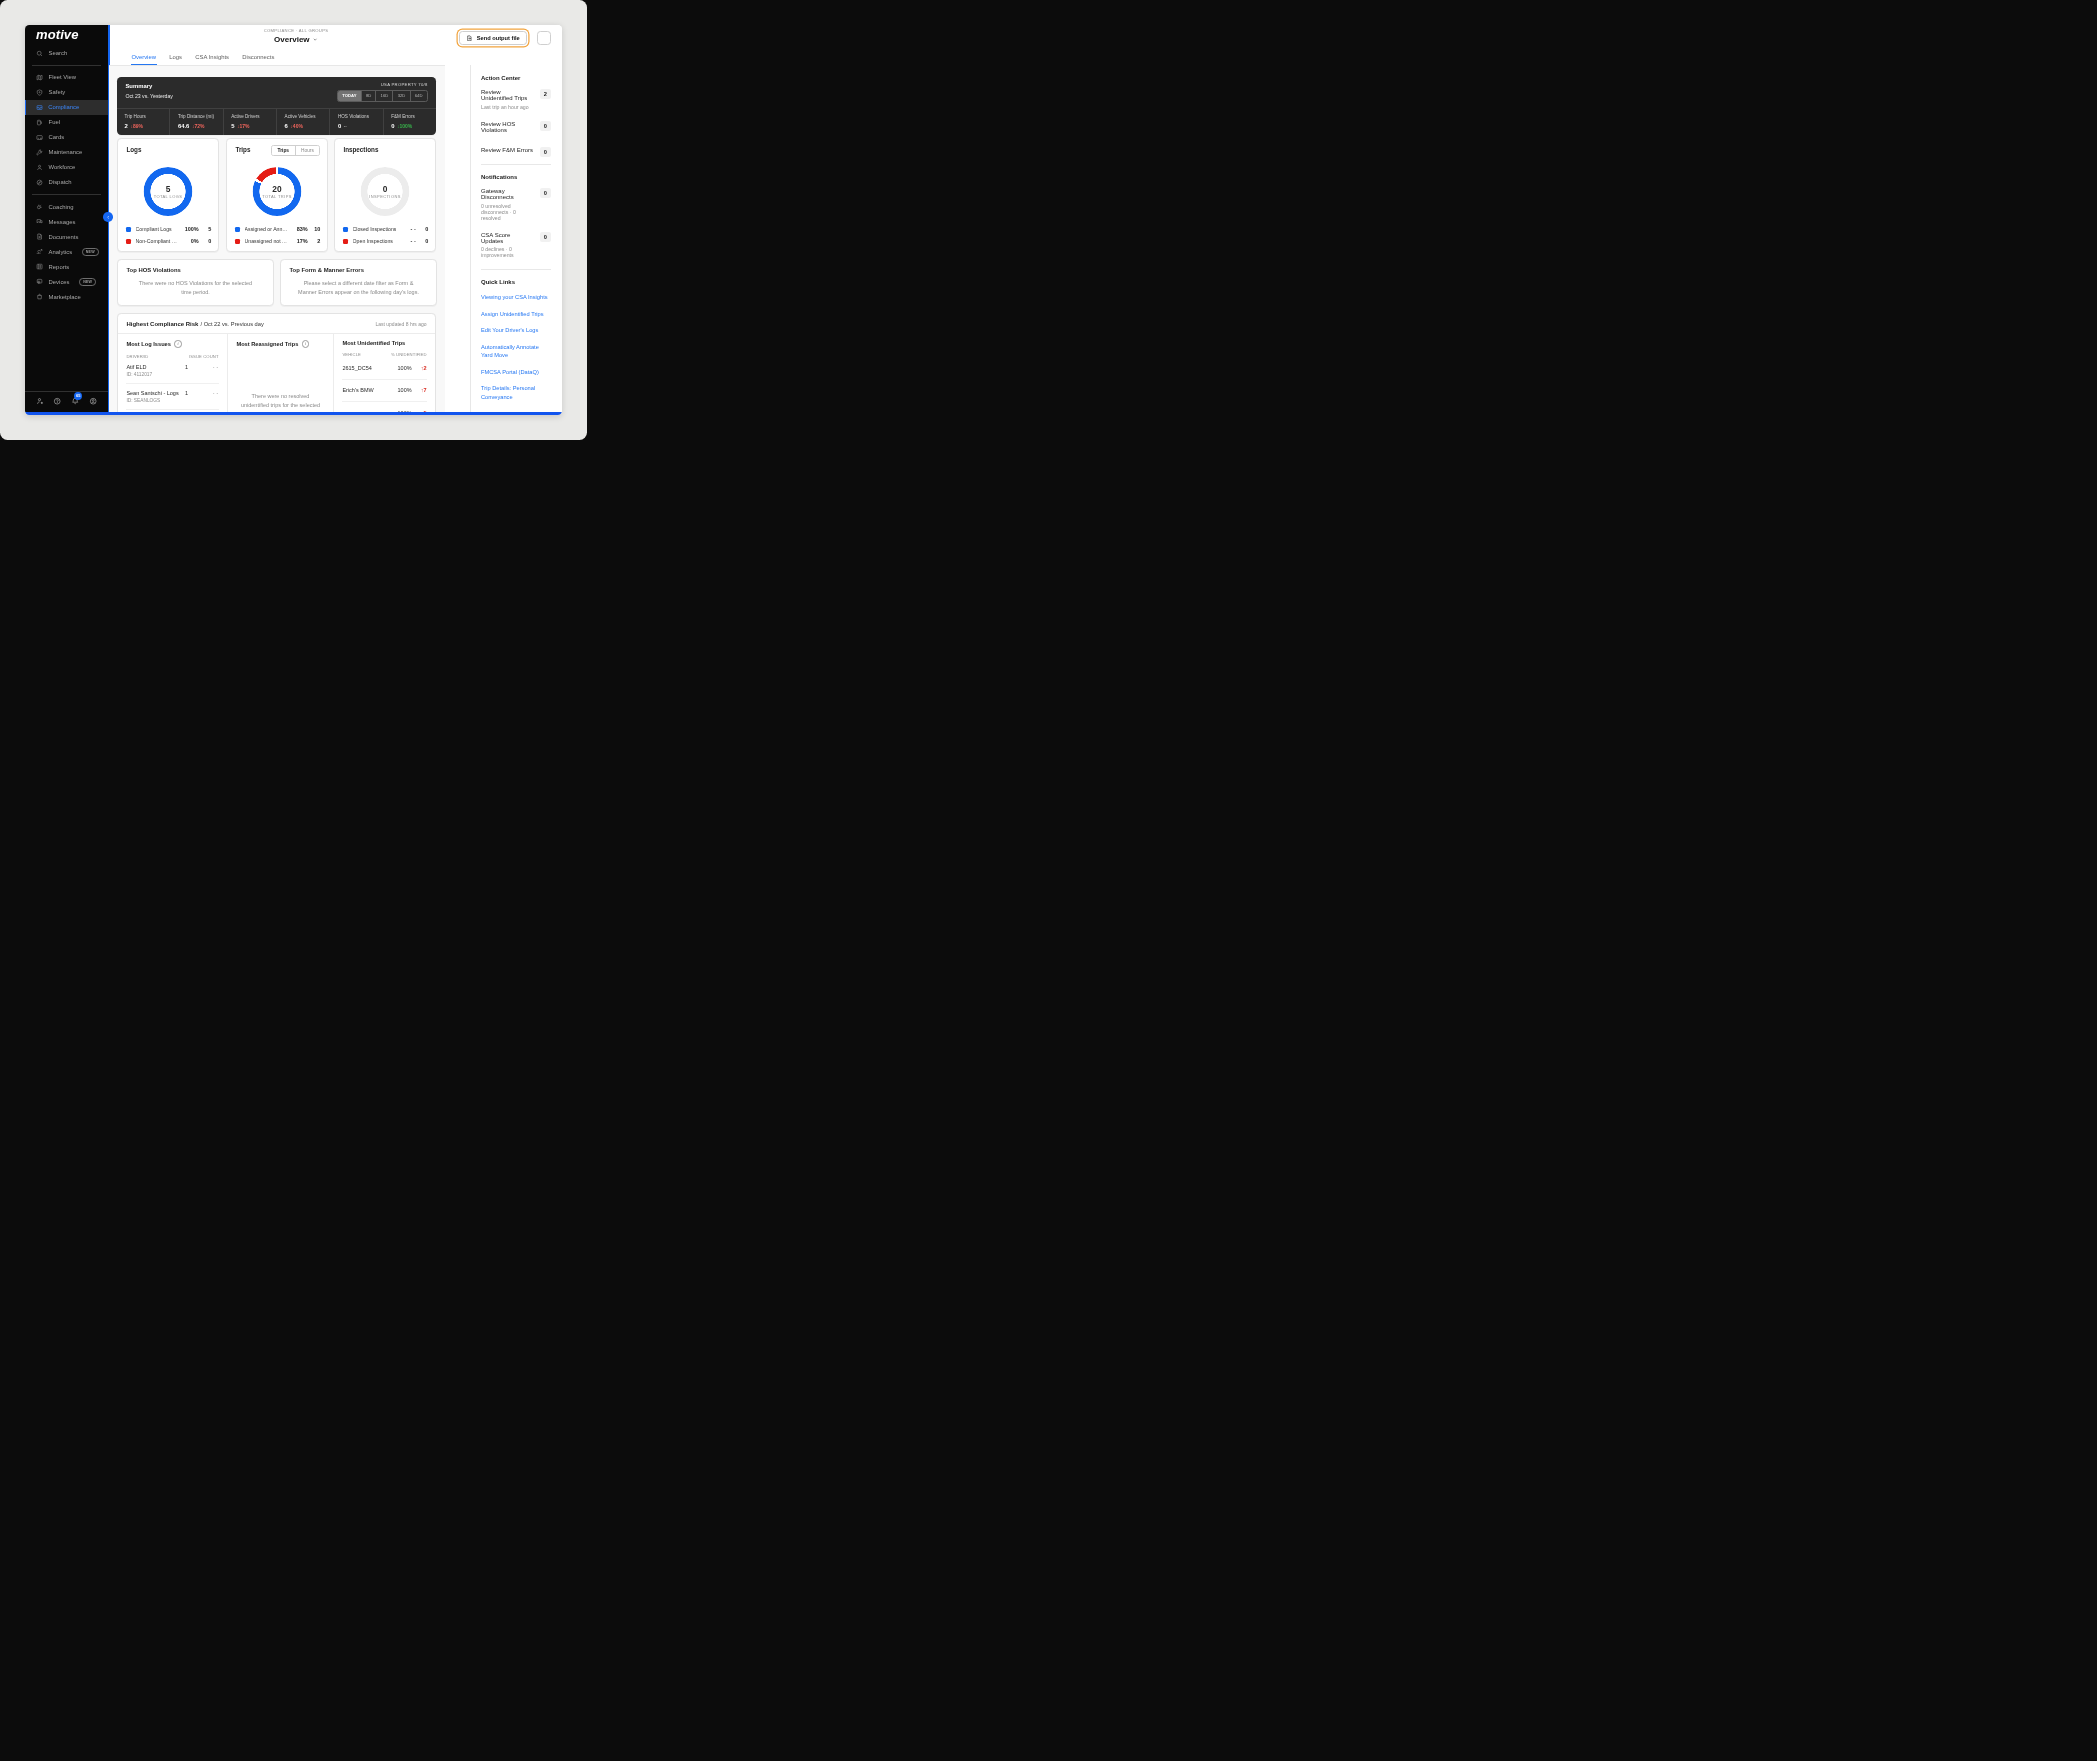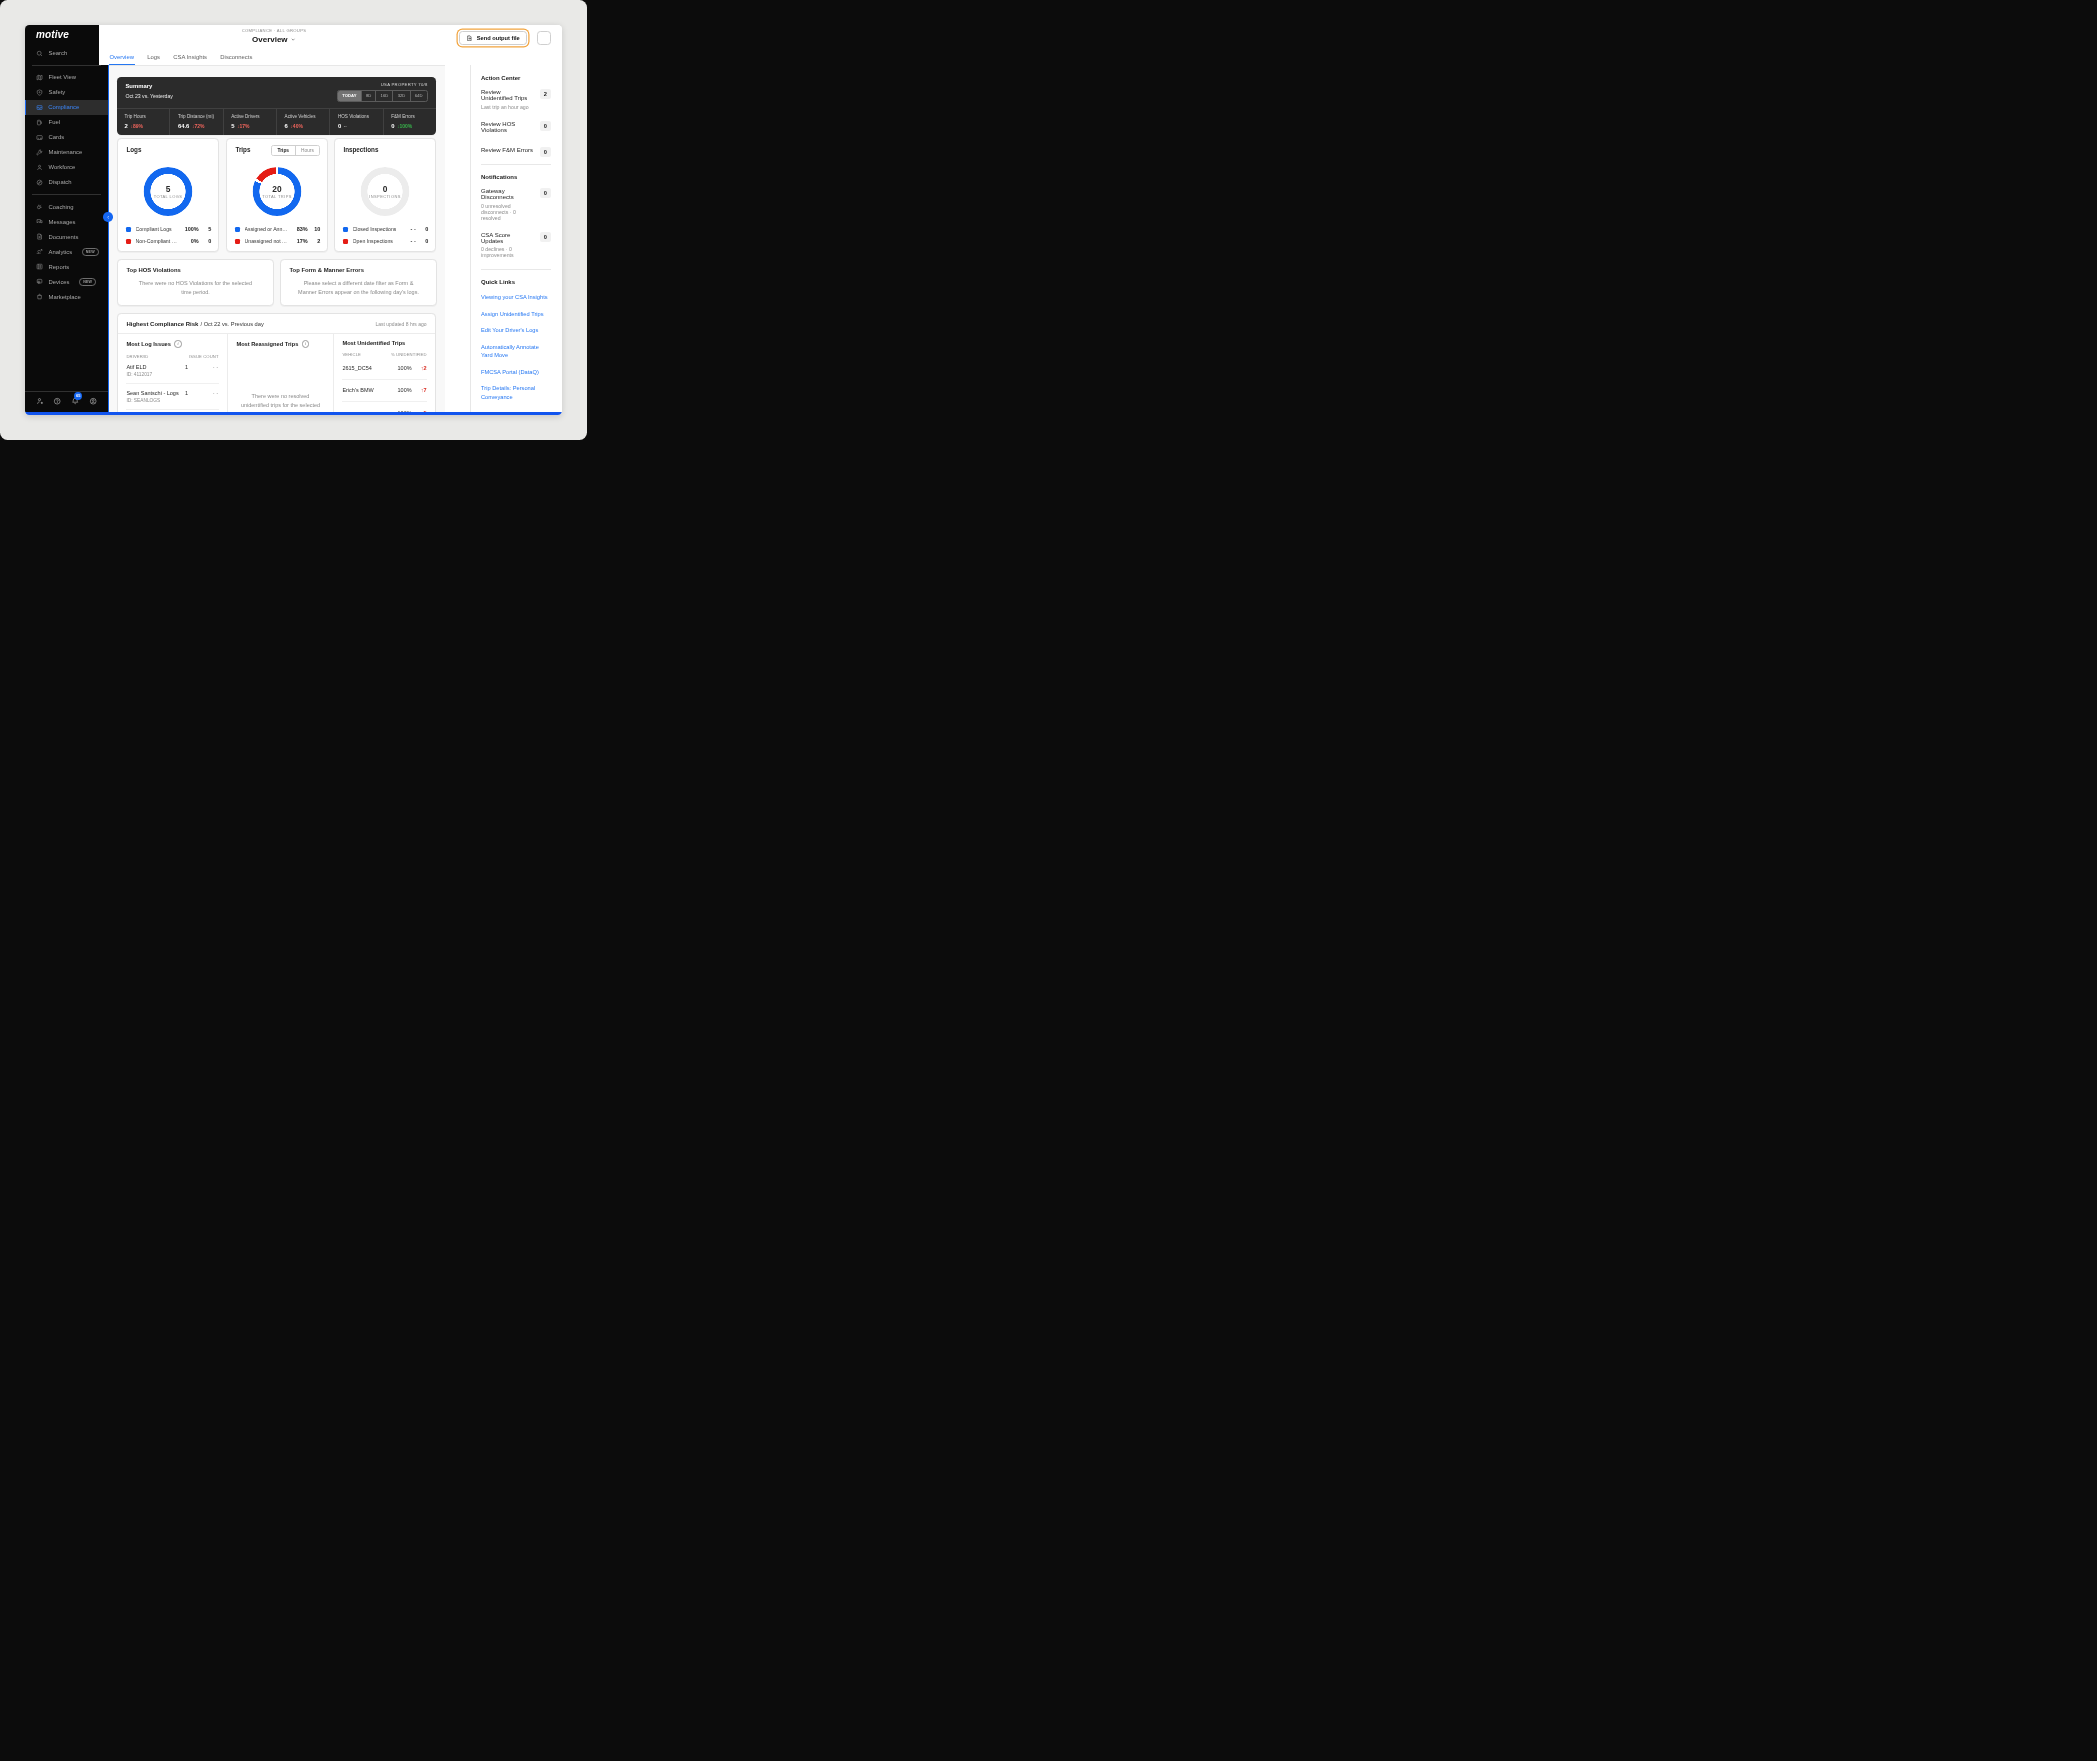--- a/index.html
+++ b/index.html
@@ -6,21 +6,21 @@
   body{margin:0;width:587px;height:440px;background:#e9e9e7;border-radius:7.6px;
        font-family:"Liberation Sans","DejaVu Sans",sans-serif;overflow:hidden;position:relative;
        -webkit-font-smoothing:antialiased;}
   .window{position:absolute;left:25px;top:25px;width:537px;height:390px;background:#fff;
           border-radius:4.2px;overflow:hidden;box-shadow:0 1.3px 5.9px rgba(0,0,0,.14);}
   
   .sidebar{position:absolute;left:0;top:0;bottom:3.4px;width:83px;background:#0a0a0a;color:#a9a9a9;
            display:flex;flex-direction:column;padding-top:2.5px;box-sizing:border-box;}
   .accent-strip{position:absolute;left:83px;top:0;bottom:3.4px;width:1.7px;background:#1466f2;}
   .logo{height:14.3px;display:flex;align-items:center;padding-left:11px;color:#fff;
-        font-size:10px;font-weight:bold;letter-spacing:0.1px;}
+        font-size:13px;font-weight:bold;letter-spacing:0.1px;}
   .logo .m{font-style:italic;}
   .side-item{height:15px;display:flex;align-items:center;gap:5.5px;padding:0 6.7px 0 11px;
              font-size:5.9px;color:#a9a9a9;cursor:pointer;box-sizing:border-box;}
   .side-item .ic{color:#8f8f8f;}
   .side-item.active{background:#2d2d2d;color:#3c86f8;border-left:1.3px solid #1f6cf5;padding-left:9.6px;}
   .side-item.active .ic{color:#3c86f8;}
   .side-search{margin-top:4.2px;}
   .divider{height:0.4px;background:#313131;margin:4.2px 6.7px;}
   .nav2{margin-top:0.8px;}
   .pill-new{font-size:3.6px;font-weight:bold;color:#9c9c9c;border:0.4px solid #6e6e6e;border-radius:3.8px;
@@ -29,21 +29,21 @@
   .side-bottom-divider{height:0.4px;background:#313131;margin:0 0 5.5px;}
   .side-bottom{display:flex;justify-content:space-around;align-items:center;padding:0 5.9px 6.7px;}
   .side-bottom .ic{width:8.4px;height:8.4px;color:#b5b5b5;}
   .bell-wrap{position:relative;}
   .bell-badge{position:absolute;top:-4.6px;right:-2.9px;background:#1466f2;color:#fff;font-size:4px;
               font-weight:bold;border-radius:4.2px;padding:1.3px 2.1px;}
   .collapse-btn{position:absolute;left:78px;top:187px;width:9.6px;height:9.6px;border-radius:50%;
                 background:#1466f2;color:#fff;display:flex;align-items:center;justify-content:center;z-index:9;}
   .collapse-btn svg{width:4.6px;height:4.6px;}
   
-  .main-header{position:absolute;left:74px;right:0;top:0;height:40px;background:#fff;}
+  .main-header{position:absolute;left:96px;right:0;top:0;height:40px;background:#fff;}
   .head-center{position:absolute;left:175px;top:3.4px;transform:translateX(-50%);text-align:center;white-space:nowrap;}
   .breadcrumb{font-size:4.2px;color:#8d8d8d;letter-spacing:0.3px;}
   .page-title{font-size:8px;font-weight:bold;color:#121212;margin-top:2.1px;display:flex;align-items:center;gap:3.4px;justify-content:center;}
   .page-title svg{width:5px;height:5px;color:#333;}
   .tabs{position:absolute;left:9.6px;bottom:0;display:flex;gap:11.7px;}
   .tab{font-size:5.9px;color:#5f5f5f;padding:0 0.8px 5px;cursor:pointer;}
   .tab.active{color:#2577f2;border-bottom:1.3px solid #2577f2;padding-bottom:3.8px;}
   .head-actions{position:absolute;right:11px;top:4.2px;display:flex;gap:7.6px;align-items:flex-start;}
   .send-btn{display:flex;align-items:center;gap:3.8px;height:14.3px;padding:0 5.9px;border:0.4px solid #cfcfcf;
             border-radius:3.4px;background:#fff;font-size:5.7px;font-weight:bold;color:#111;

